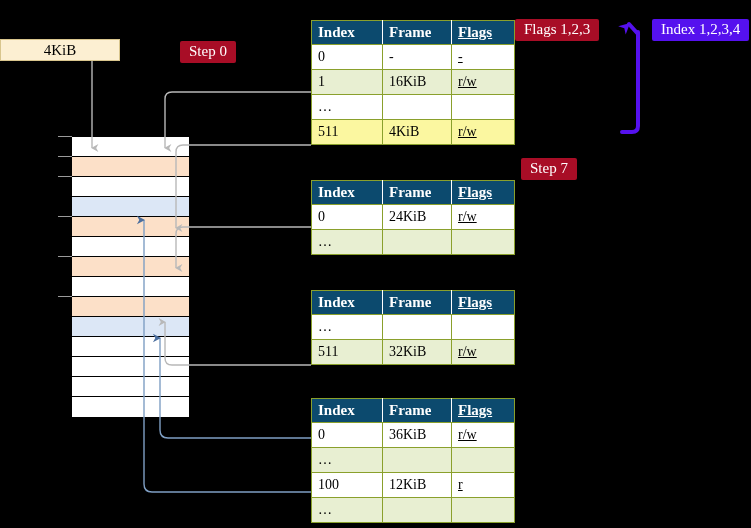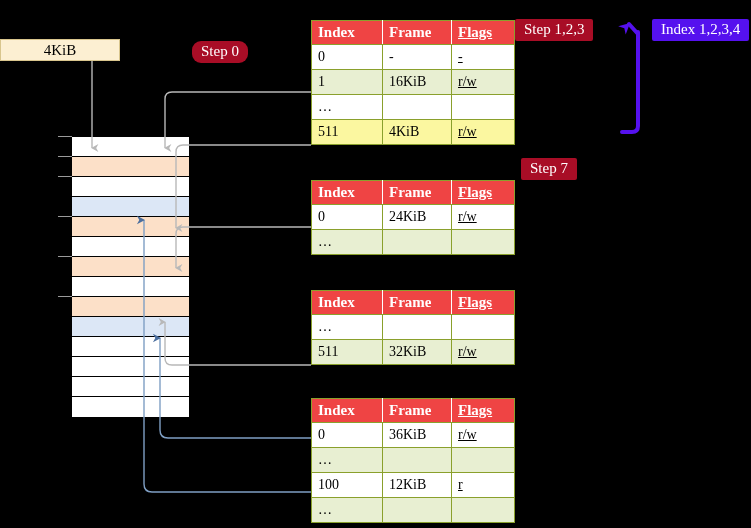--- a/index.html
+++ b/index.html
@@ -18,21 +18,21 @@
 
   
   .ptable {
     position: absolute;
     border-collapse: collapse;
     background: #ffffff;
     border: 1px solid #8aa02c;
     table-layout: fixed;
   }
   .ptable th {
-    background: #ef4444;
+    background: #0c4a6e;
     color: #ffffff;
     font-weight: bold;
     font-size: 15px;
     text-align: left;
     padding: 3px 6px;
     border-right: 1px solid #ffffff;
     border-bottom: 1px solid #8aa02c;
     line-height: 1.15;
   }
   .ptable th:last-child { border-right: none; }
@@ -124,22 +124,22 @@
 </style>
 </head>
 <body>
 
 <div id="stage">
 
   <div id="kib-box">
     <span>4KiB</span>
   </div>
 
-  <div class="badge red" style="left:192px; top:41px;border-radius:9px;">Step 0</div>
-  <div class="badge red" style="left:515px; top:19px;">Step 1,2,3</div>
+  <div class="badge red" style="left:180px; top:41px;">Step 0</div>
+  <div class="badge red" style="left:515px; top:19px;">Flags 1,2,3</div>
   <div class="badge blue" style="left:652px; top:19px;">Index 1,2,3,4</div>
   <div class="badge red" style="left:521px; top:158px;">Step 7</div>
 
   <div id="memcol">
       <div class="memrow"></div>
       <div class="memrow peach"></div>
       <div class="memrow"></div>
       <div class="memrow blue"></div>
       <div class="memrow peach"></div>
       <div class="memrow"></div>

